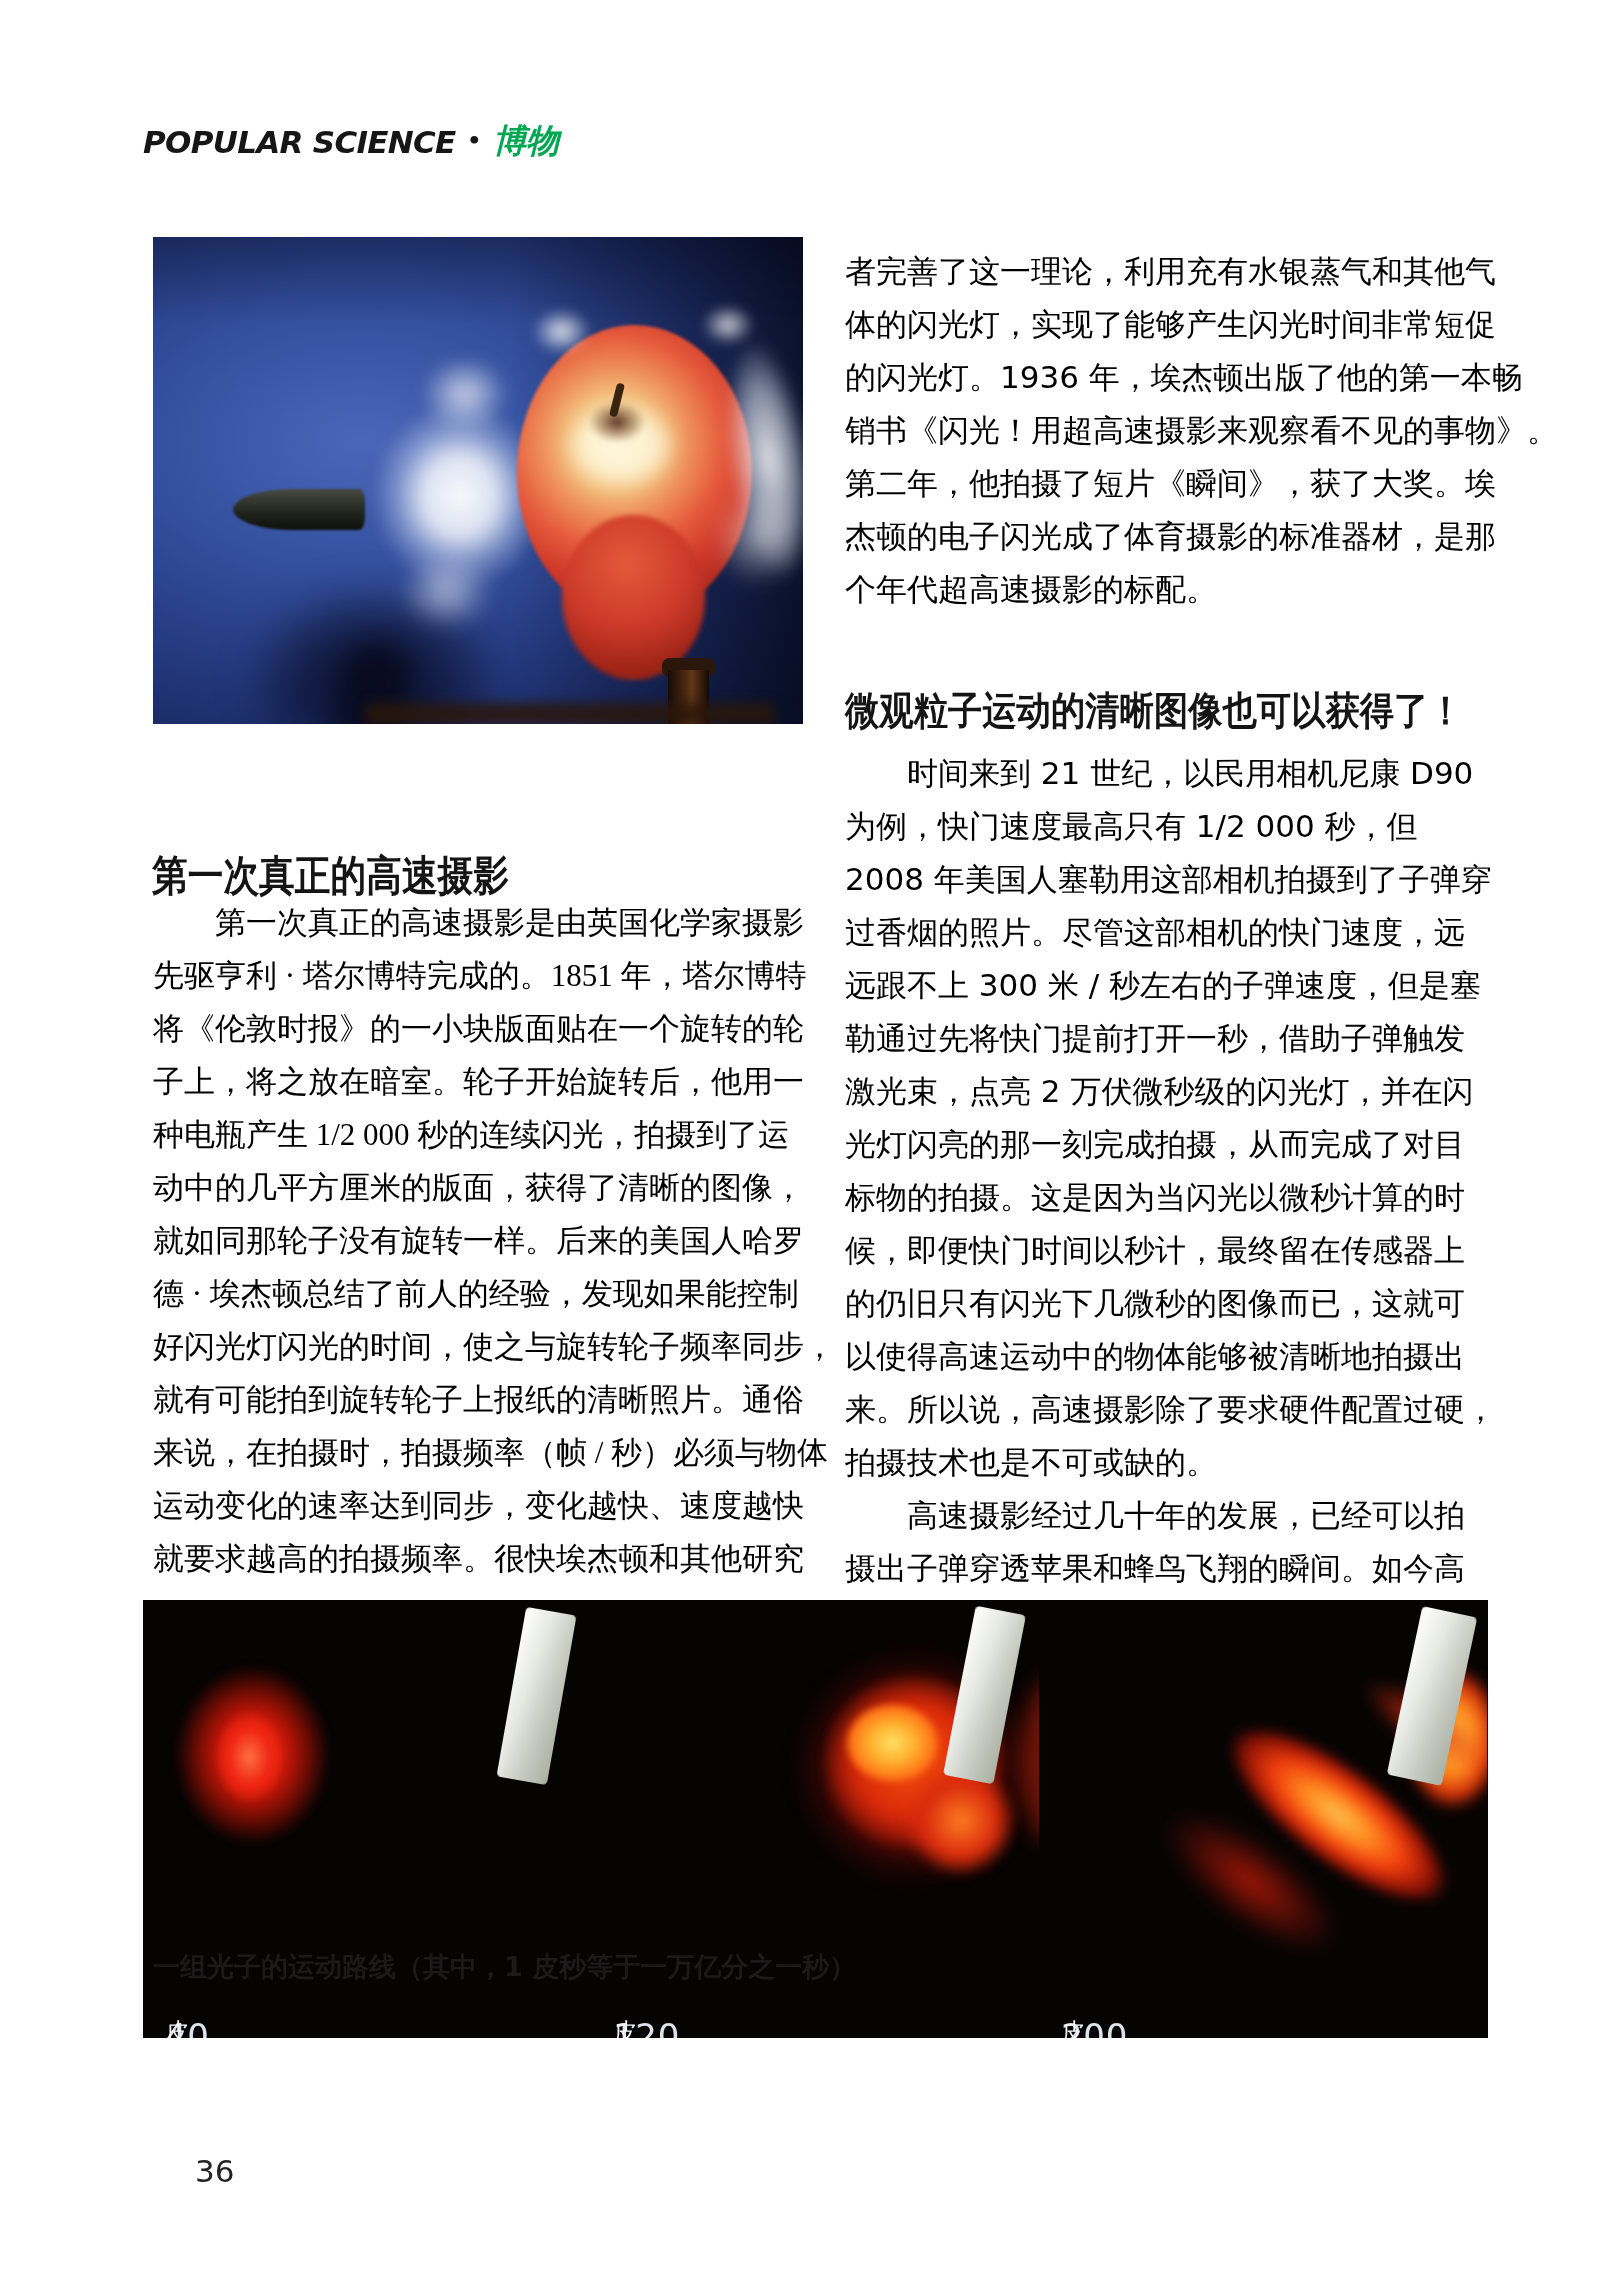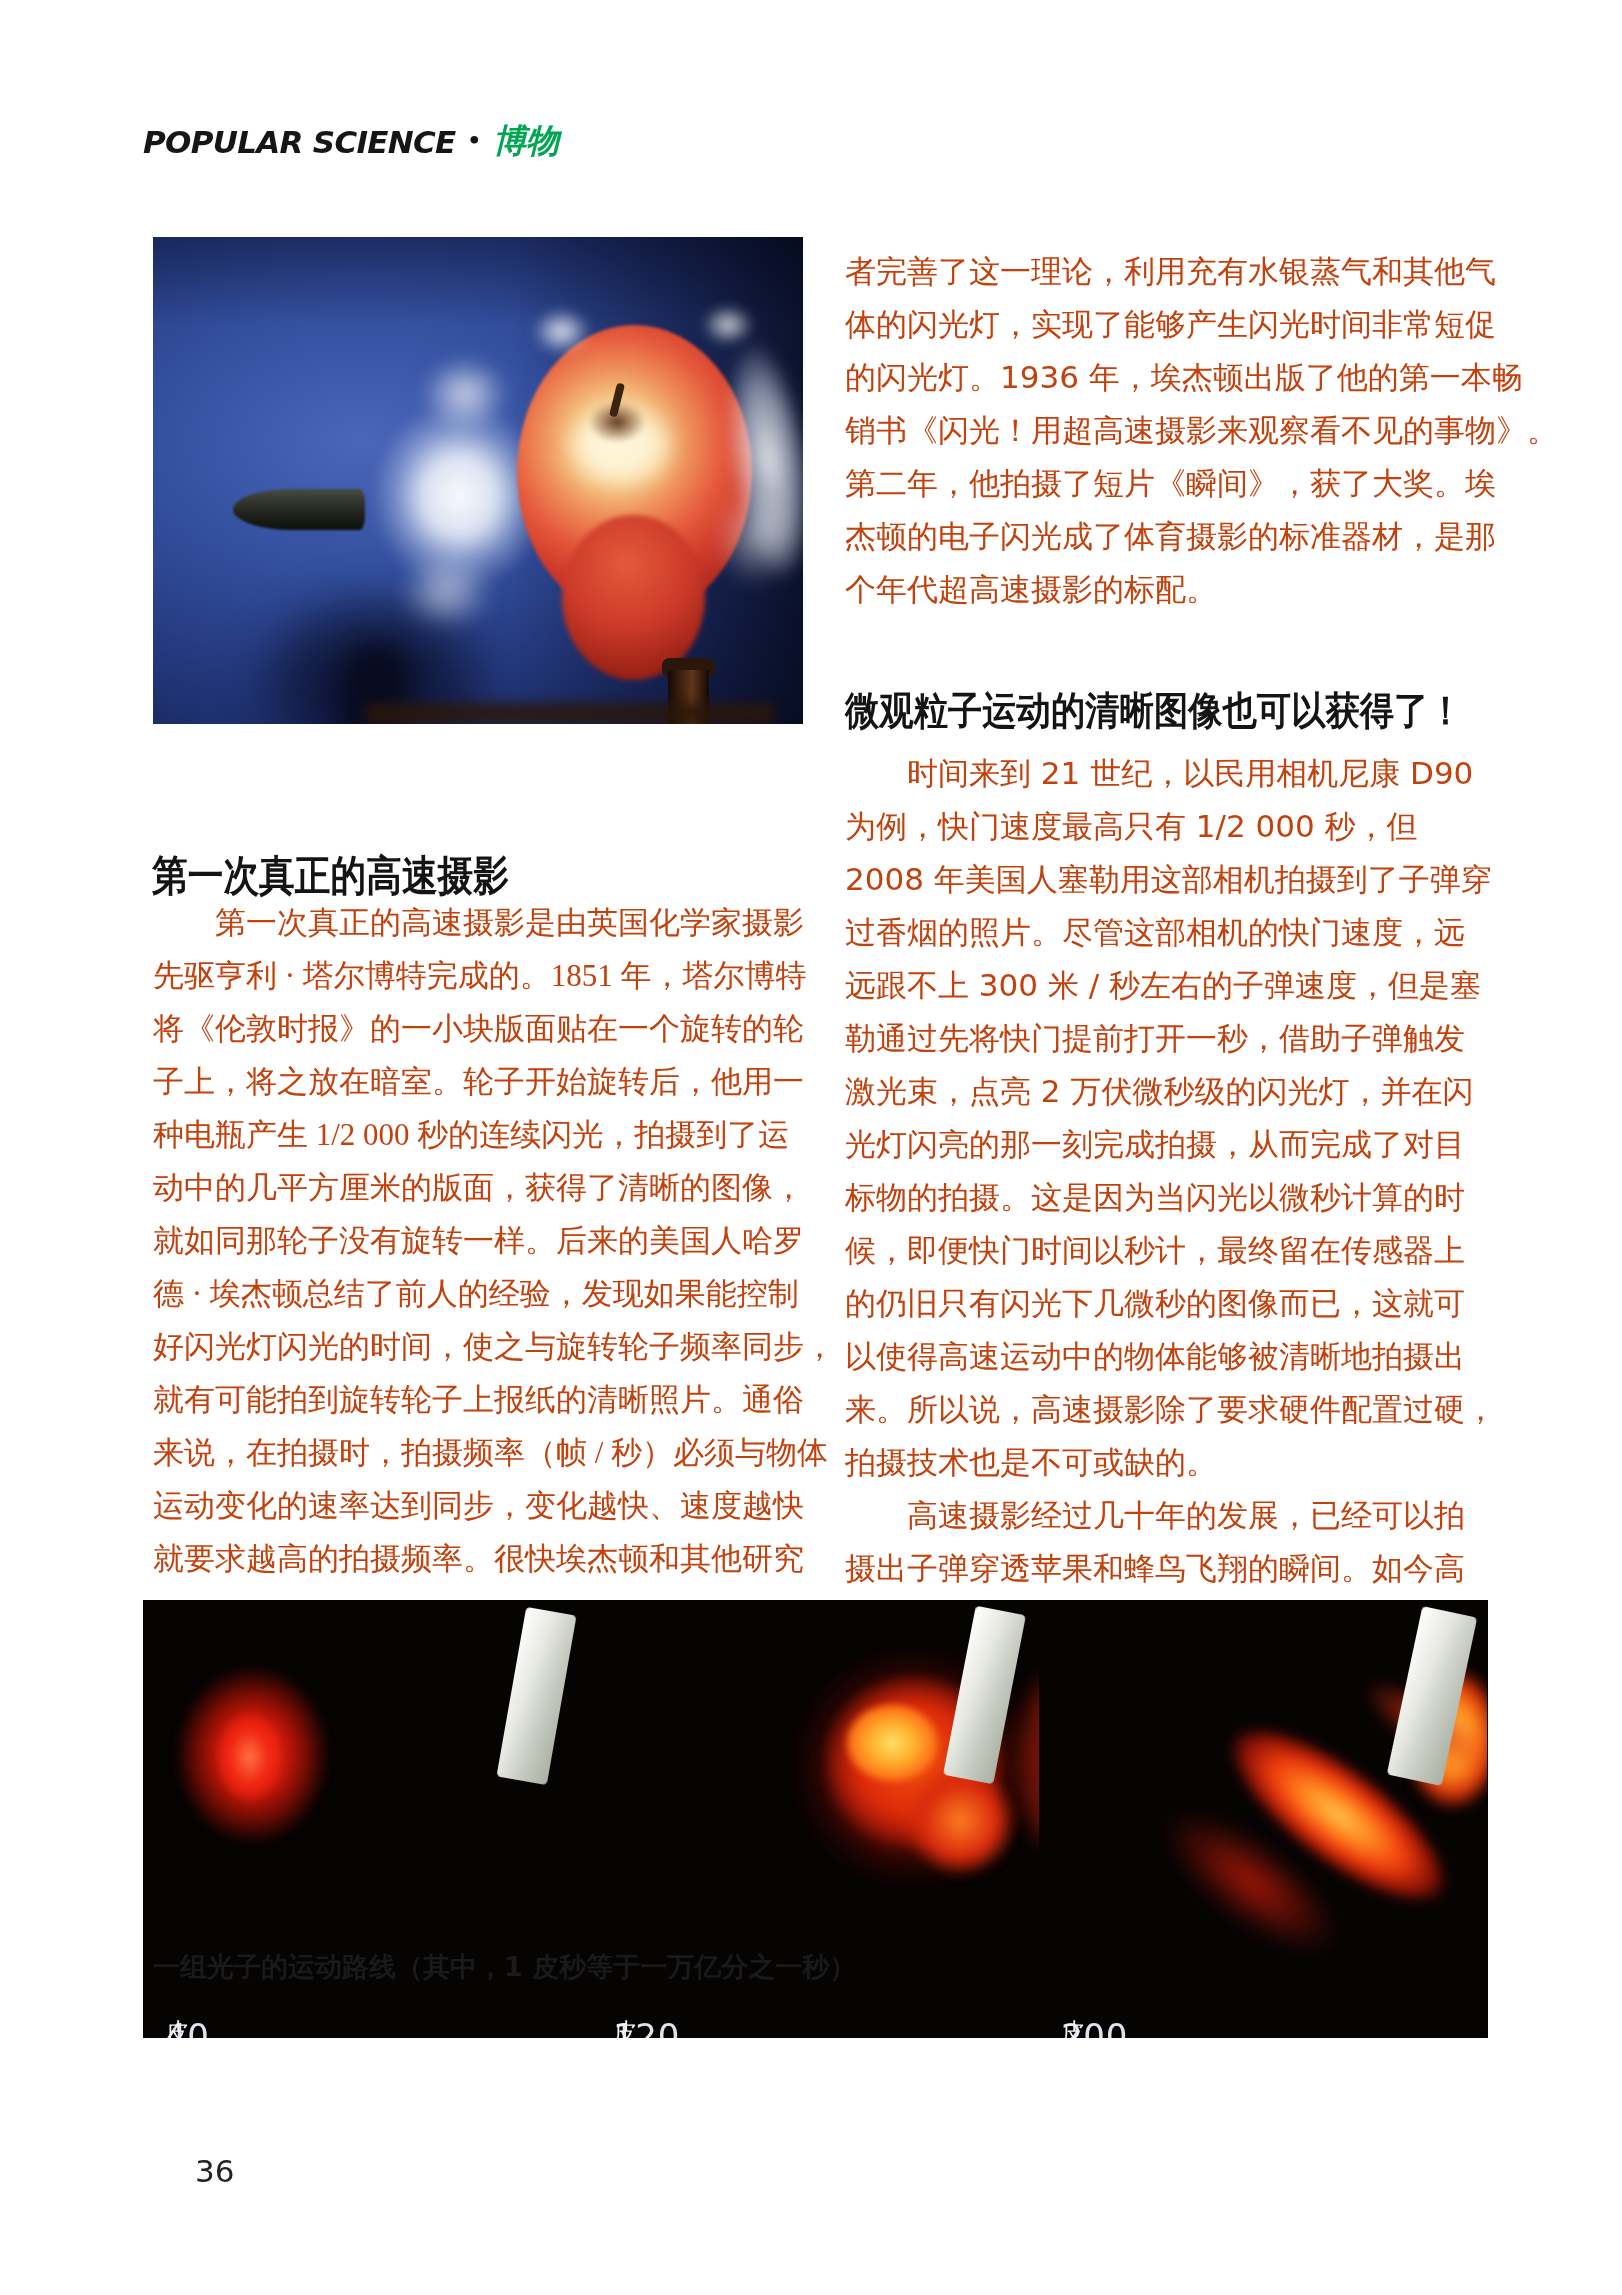--- a/index.html
+++ b/index.html
@@ -9,21 +9,21 @@
   }
   
   .masthead{position:absolute;left:143px;top:119px;display:flex;align-items:center;gap:11.7px;}
   .brand{font-size:31px;font-weight:900;font-style:italic;letter-spacing:-0.7px;color:#161616;}
   .brand-dot{font-size:22px;font-weight:900;color:#161616;transform:translateY(-1.5px);}
   .section{font-size:33px;font-weight:900;font-style:italic;color:#00a651;}
   
   .col-heading{position:absolute;font-weight:900;color:#141414;transform-origin:left top;white-space:nowrap;}
   .heading-left{left:152px;top:813px;font-size:42px;transform:scaleX(0.85);}
   .heading-right{left:845px;top:652px;font-size:39px;transform:scaleX(0.88);}
-  .body-lines{position:absolute;font-size:31px;line-height:53px;color:#c2410c;}
+  .body-lines{position:absolute;font-size:31px;line-height:53px;color:#000000;}
   .body-lines .line{height:53px;white-space:nowrap;overflow:visible;}
   .lines-left{left:153px;top:896px;width:650px;font-family:Liberation Serif, serif;}
   .lines-right-1{left:845px;top:245px;width:649px;}
   .lines-right-2{left:845px;top:747px;width:649px;}
   
   .photo{position:absolute;left:153px;top:237px;width:650px;height:487px;overflow:hidden;
     background:radial-gradient(115% 95% at 32% 42%, #4a66b8 0%, #33509f 28%, #24397e 52%, #17265c 74%, #0e1a42 92%, #0b1536 100%);}
   .photo *{position:absolute;}
   .ph-darkright{inset:0;background:linear-gradient(90deg, rgba(0,0,0,0) 55%, rgba(4,6,20,.45) 86%, rgba(3,5,16,.7) 100%);}
   .ph-darktop{inset:0;background:linear-gradient(180deg, rgba(0,0,12,.3) 0%, rgba(0,0,0,0) 18%);}

